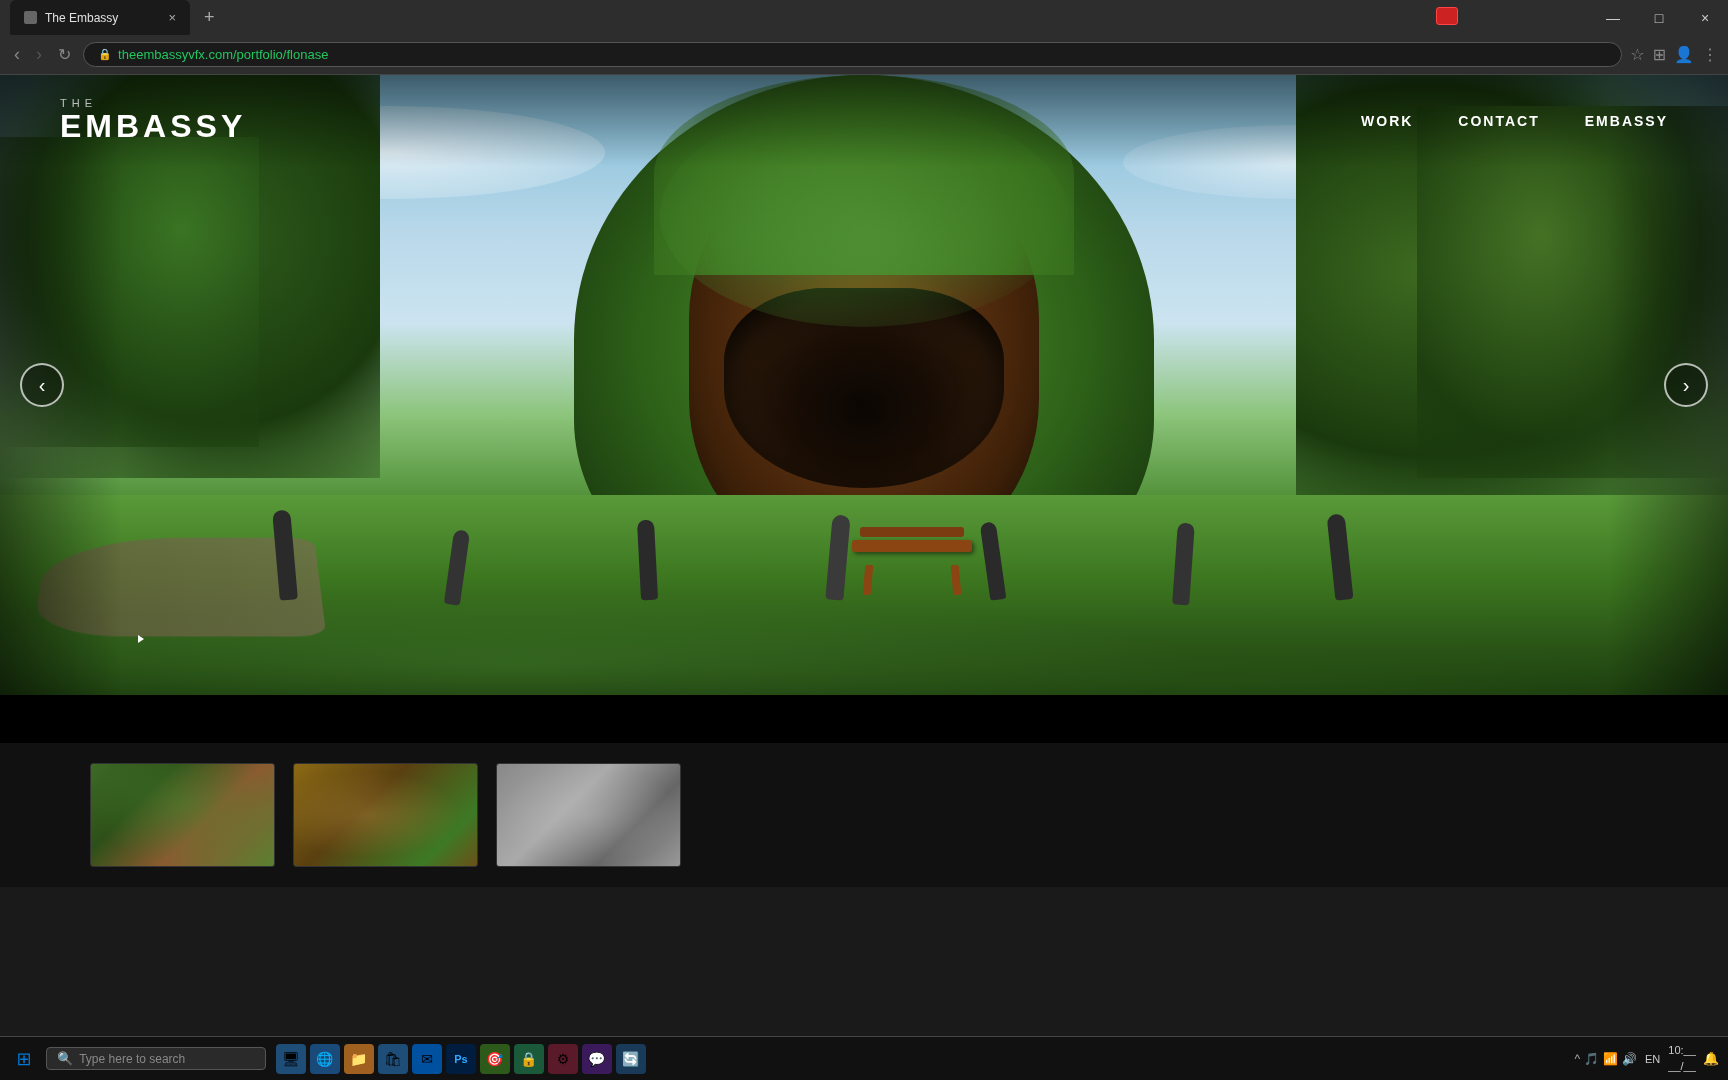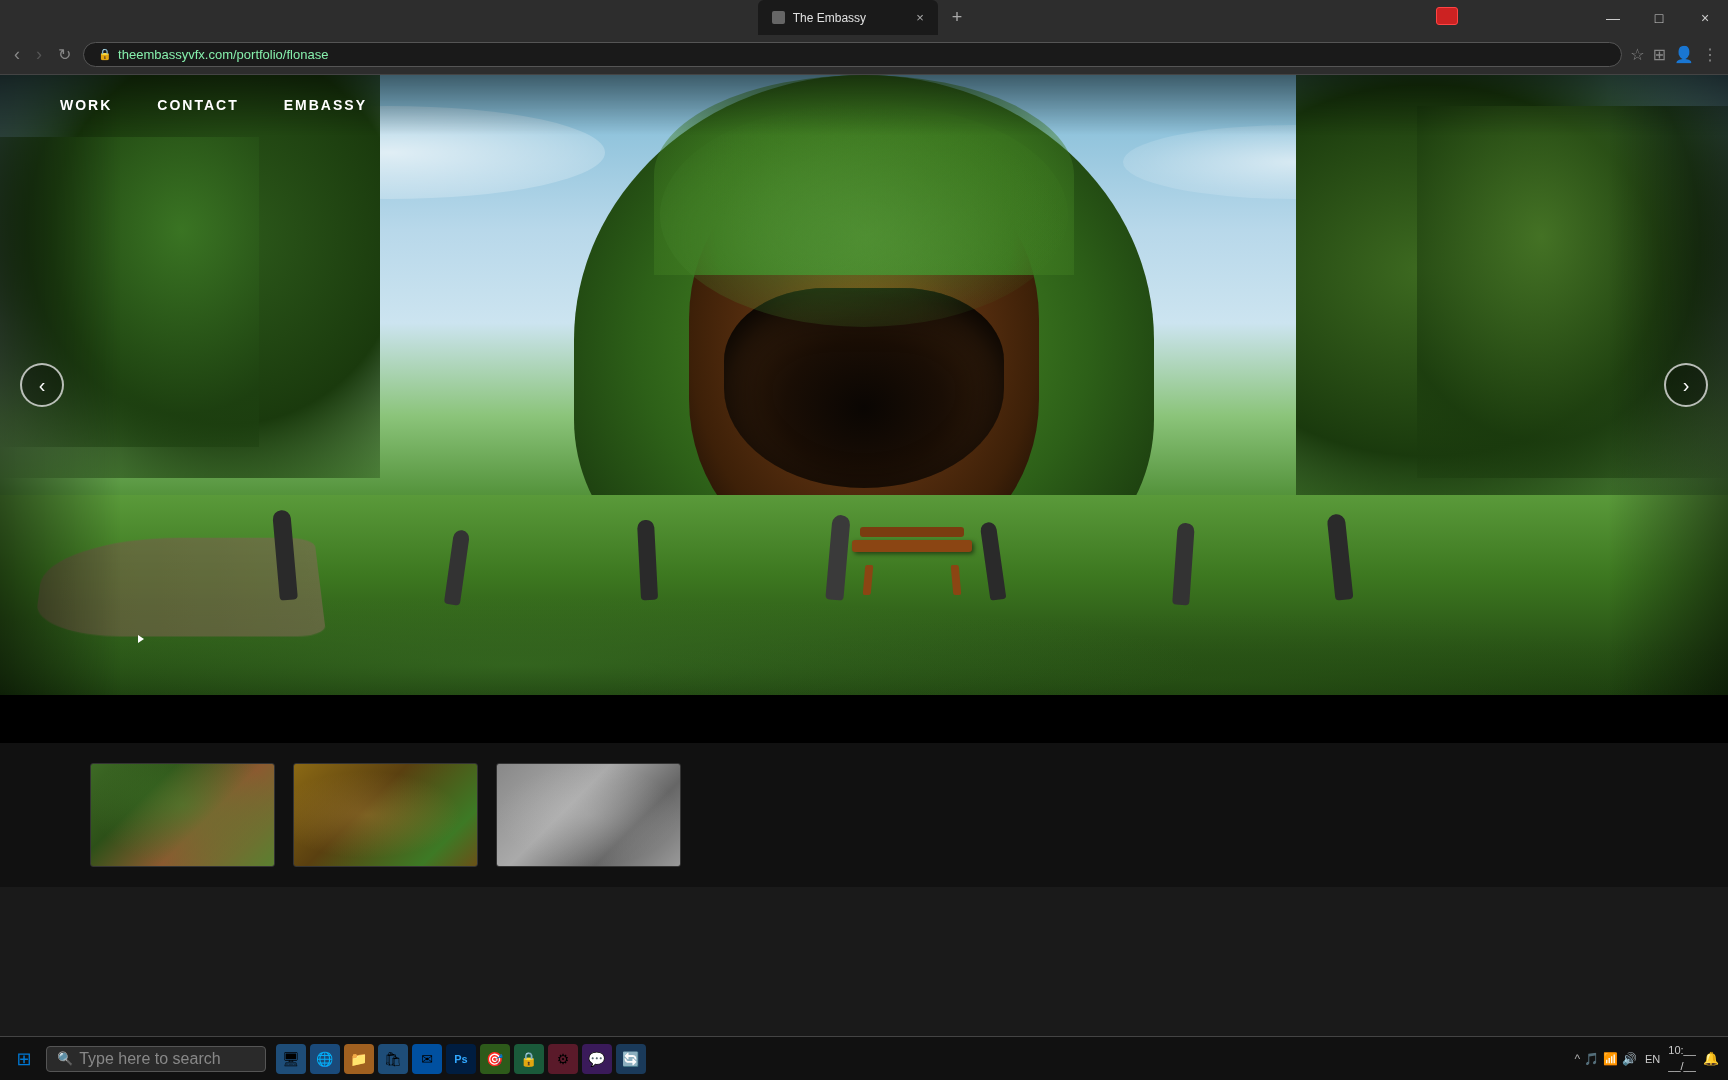--- a/index.html
+++ b/index.html
@@ -9,21 +9,21 @@
       height: 1080px;
       background: #1a1a1a;
       font-family: Arial, sans-serif;
       overflow: hidden;
       position: relative;
     }
   </style>
 </head>
 <body>
 
-<div style="position:relative; background:#2d2d2d; height:35px; display:flex; align-items:center; padding:0 10px; gap:6px;justify-content:center;">
+<div style="position:relative; background:#2d2d2d; height:35px; display:flex; align-items:center; padding:0 10px; gap:6px;">
   <div style="background:#1a1a1a; color:#e0e0e0; padding:6px 14px; border-radius:6px 6px 0 0; font-size:12px; display:flex; align-items:center; gap:8px; min-width:180px; height:100%;">
     <span style="width:13px;height:13px;background:#666;border-radius:2px;display:inline-block;"></span>
     <span style="font-size:12px;">The Embassy</span>
     <span style="margin-left:auto; color:#aaa; font-size:13px; cursor:pointer;">×</span>
   </div>
   <span style="color:#aaa; font-size:18px; cursor:pointer; padding:2px 8px;">+</span>
 
   <div style="position:absolute; right:0; top:0; display:flex; height:100%;">
     <div style="width:46px;height:100%;display:flex;align-items:center;justify-content:center;color:#ccc;font-size:14px;cursor:pointer;">
       <span>—</span>
@@ -38,31 +38,35 @@
 
   <div style="position:absolute;top:7px;right:270px;width:22px;height:18px;background:#cc2222;border-radius:3px;border:1px solid #ff4444;"></div>
 </div>
 
 <div style="background:#2d2d2d; height:40px; display:flex; align-items:center; padding:0 10px; gap:8px; border-bottom:1px solid #444;">
   <span style="color:#888;font-size:18px;cursor:pointer;padding:0 4px;">‹</span>
   <span style="color:#555;font-size:18px;cursor:pointer;padding:0 4px;">›</span>
   <span style="color:#888;font-size:16px;cursor:pointer;padding:0 4px;">↻</span>
   <div style="flex:1;background:#1a1a1a;border:1px solid #555;border-radius:20px;padding:4px 14px;display:flex;align-items:center;gap:6px;">
     <span style="color:#888;font-size:11px;">🔒</span>
-    <span style="color:#86efac;font-size:13px;">theembassyvfx.com/portfolio/flonase</span>
+    <span style="color:#22c55e;font-size:13px;">theembassyvfx.com/portfolio/flonase</span>
   </div>
   <span style="color:#888;font-size:16px;cursor:pointer;">☆</span>
   <span style="color:#888;font-size:16px;cursor:pointer;">⊞</span>
   <span style="color:#888;font-size:16px;cursor:pointer;">👤</span>
   <span style="color:#888;font-size:16px;cursor:pointer;">⋮</span>
 </div>
 
 <div style="background:#111; position:relative;">
 
   <div style="position:absolute;top:0;left:0;right:0;z-index:10;display:flex;align-items:center;justify-content:space-between;padding:22px 60px;background:linear-gradient(180deg,rgba(0,0,0,0.5) 0%,transparent 100%);">
+    <div style="cursor:pointer;">
+      <div style="color:white;font-size:11px;letter-spacing:5px;font-weight:400;opacity:0.7;">THE</div>
+      <div style="color:white;font-size:32px;font-weight:900;letter-spacing:4px;font-family:Arial Black,Arial,sans-serif;line-height:1.1;">EMBASSY</div>
+    </div>
     <nav style="display:flex;gap:45px;align-items:center;">
       <a style="color:white;text-decoration:none;font-size:14px;font-weight:600;letter-spacing:2px;cursor:pointer;">WORK</a>
       <a style="color:white;text-decoration:none;font-size:14px;font-weight:600;letter-spacing:2px;cursor:pointer;">CONTACT</a>
       <a style="color:white;text-decoration:none;font-size:14px;font-weight:600;letter-spacing:2px;cursor:pointer;">EMBASSY</a>
     </nav>
   </div>
 
   <div style="width:100%;height:620px;position:relative;overflow:hidden;">
 
     <div style="position:absolute;inset:0;background:linear-gradient(180deg,#7ab8d4 0%,#b8d8ea 25%,#cce4f0 40%,#8bc47a 55%,#4a8a30 70%,#2d5a1a 85%,#1a3a0d 100%);"></div>
@@ -154,21 +158,21 @@
     </div>
   </div>
 </div>
 
 <div style="position:fixed;bottom:0;left:0;right:0;height:44px;background:rgba(18,18,18,0.97);border-top:1px solid #444;display:flex;align-items:center;padding:0 8px;gap:6px;z-index:100;">
 
   <div style="width:32px;height:32px;display:flex;align-items:center;justify-content:center;cursor:pointer;color:#0078d4;font-size:18px;">⊞</div>
 
   <div style="background:#2a2a2a;border:1px solid #555;border-radius:4px;padding:3px 10px;display:flex;align-items:center;gap:6px;width:220px;">
     <span style="color:#888;font-size:13px;">🔍</span>
-    <span style="color:#888;font-size:16px;">Type here to search</span>
+    <span style="color:#888;font-size:12px;">Type here to search</span>
   </div>
 
   <div style="display:flex;align-items:center;gap:4px;margin-left:4px;">
     <div style="width:30px;height:30px;border-radius:4px;display:flex;align-items:center;justify-content:center;cursor:pointer;background:#1e4d78;font-size:14px;">🖥</div>
     <div style="width:30px;height:30px;border-radius:4px;display:flex;align-items:center;justify-content:center;cursor:pointer;background:#1a4a7a;font-size:14px;">🌐</div>
     <div style="width:30px;height:30px;border-radius:4px;display:flex;align-items:center;justify-content:center;cursor:pointer;background:#a06020;font-size:14px;">📁</div>
     <div style="width:30px;height:30px;border-radius:4px;display:flex;align-items:center;justify-content:center;cursor:pointer;background:#1e4d78;font-size:14px;">🛍</div>
     <div style="width:30px;height:30px;border-radius:4px;display:flex;align-items:center;justify-content:center;cursor:pointer;background:#0050a0;font-size:14px;">✉</div>
     <div style="width:30px;height:30px;border-radius:4px;display:flex;align-items:center;justify-content:center;cursor:pointer;background:#001d40;color:#31a8ff;font-size:11px;font-weight:bold;">Ps</div>
     <div style="width:30px;height:30px;border-radius:4px;display:flex;align-items:center;justify-content:center;cursor:pointer;background:#2d5a1a;font-size:14px;">🎯</div>

